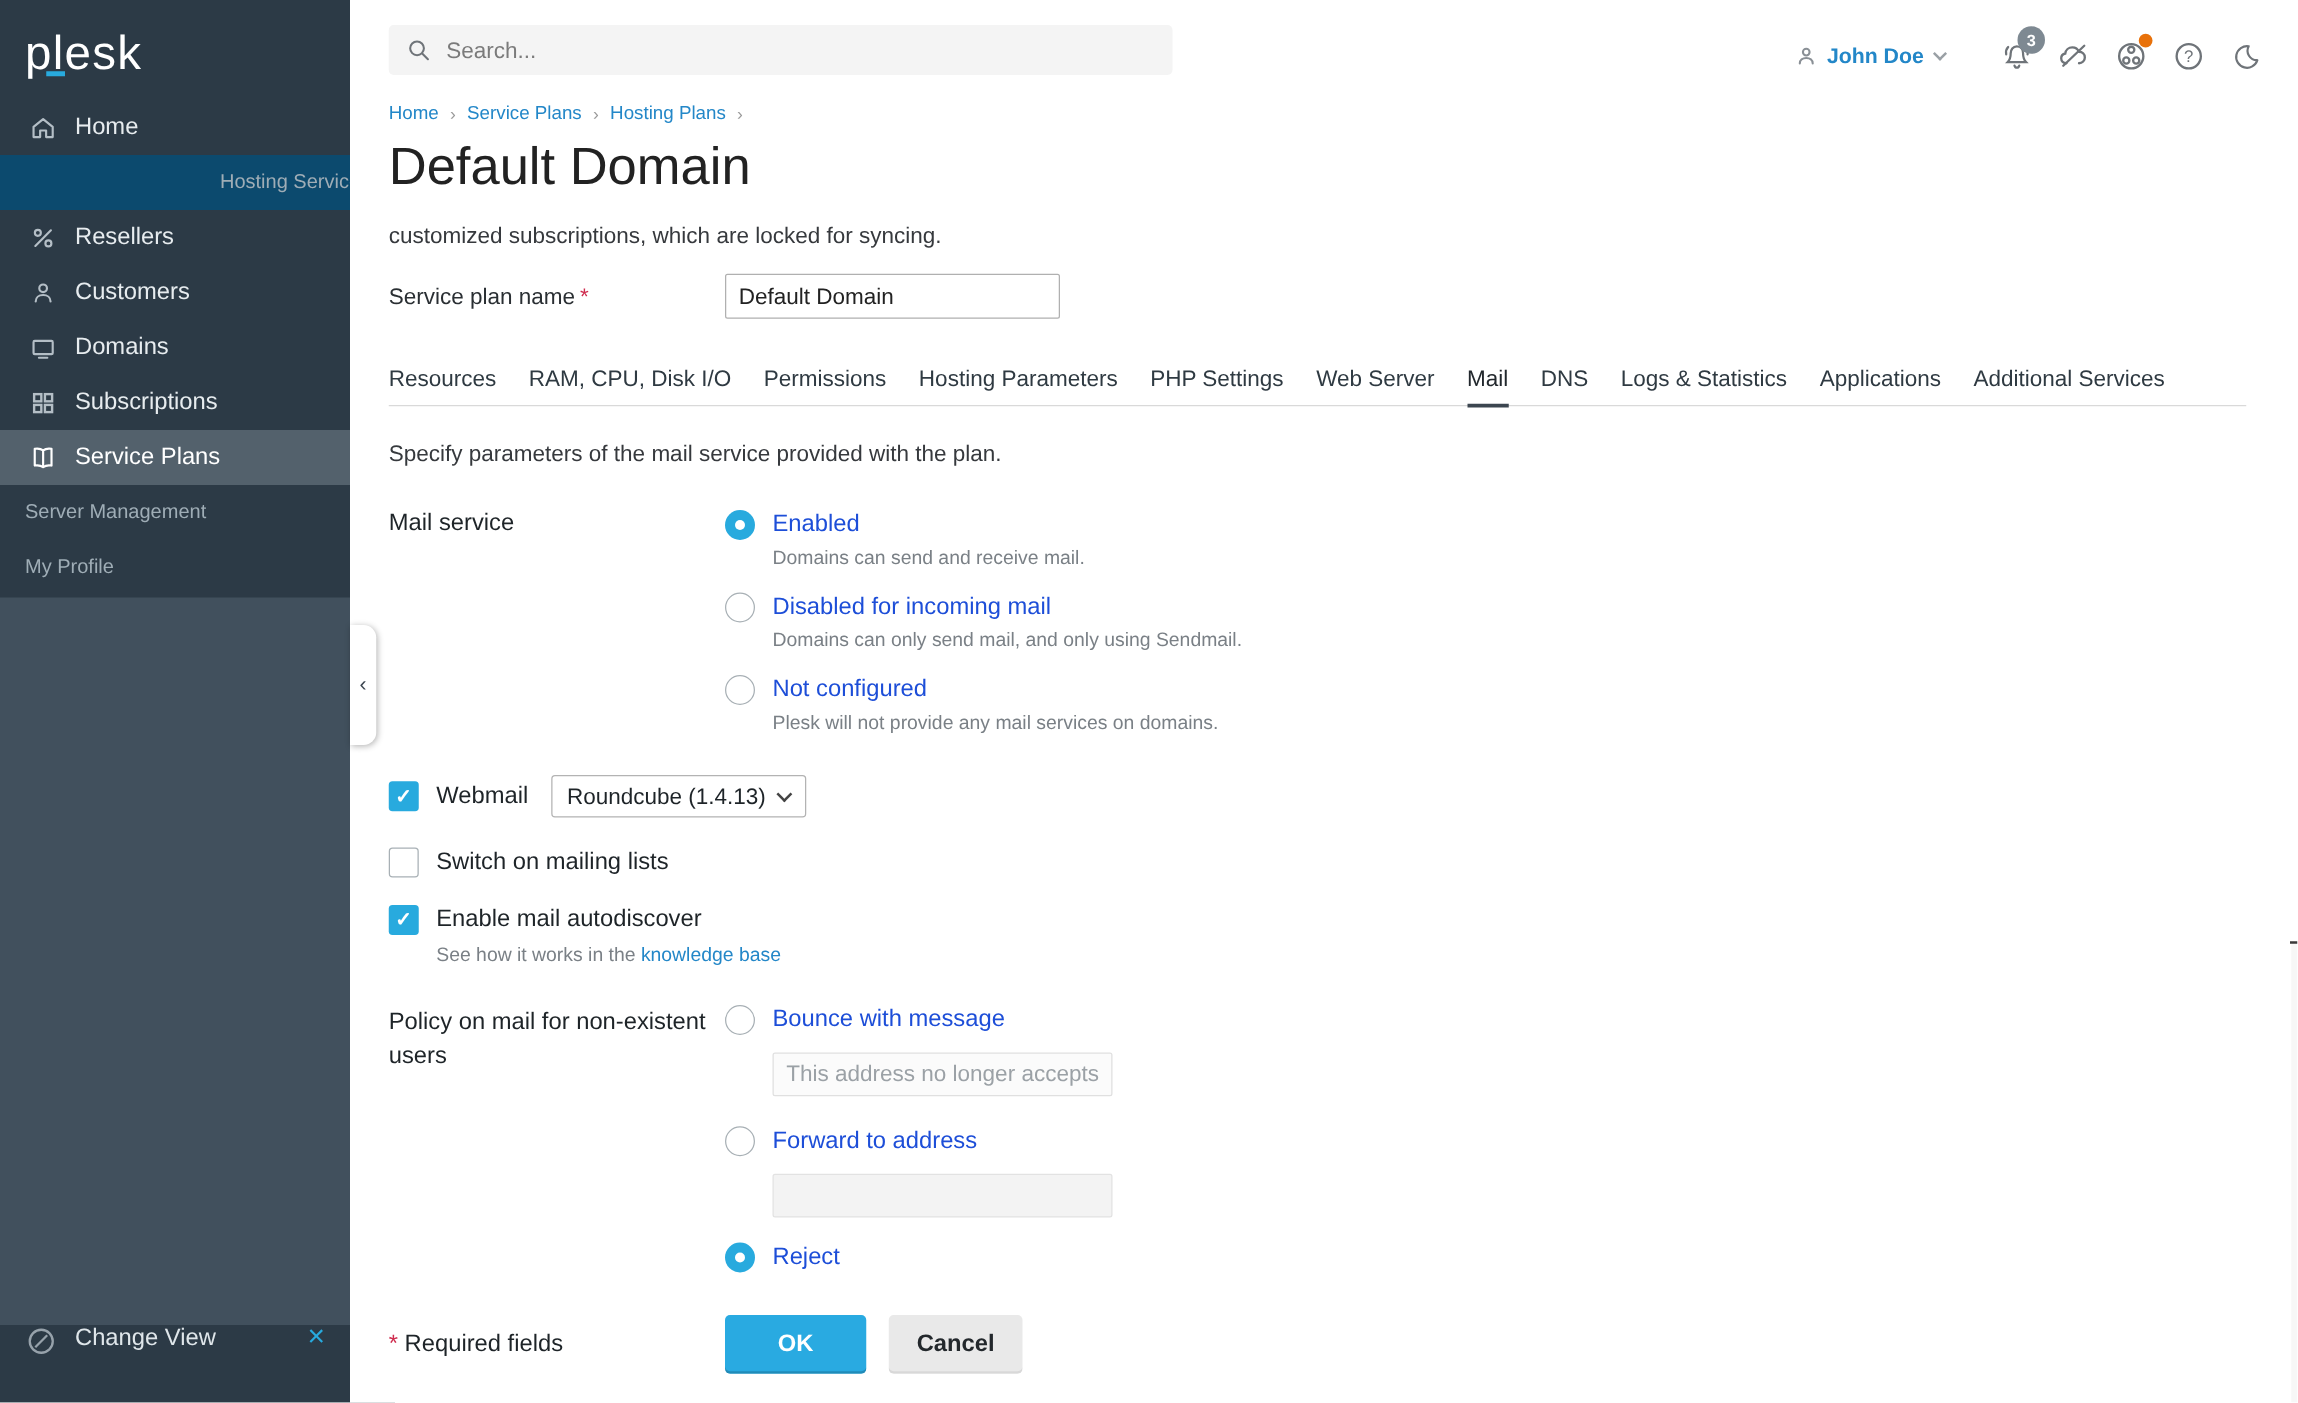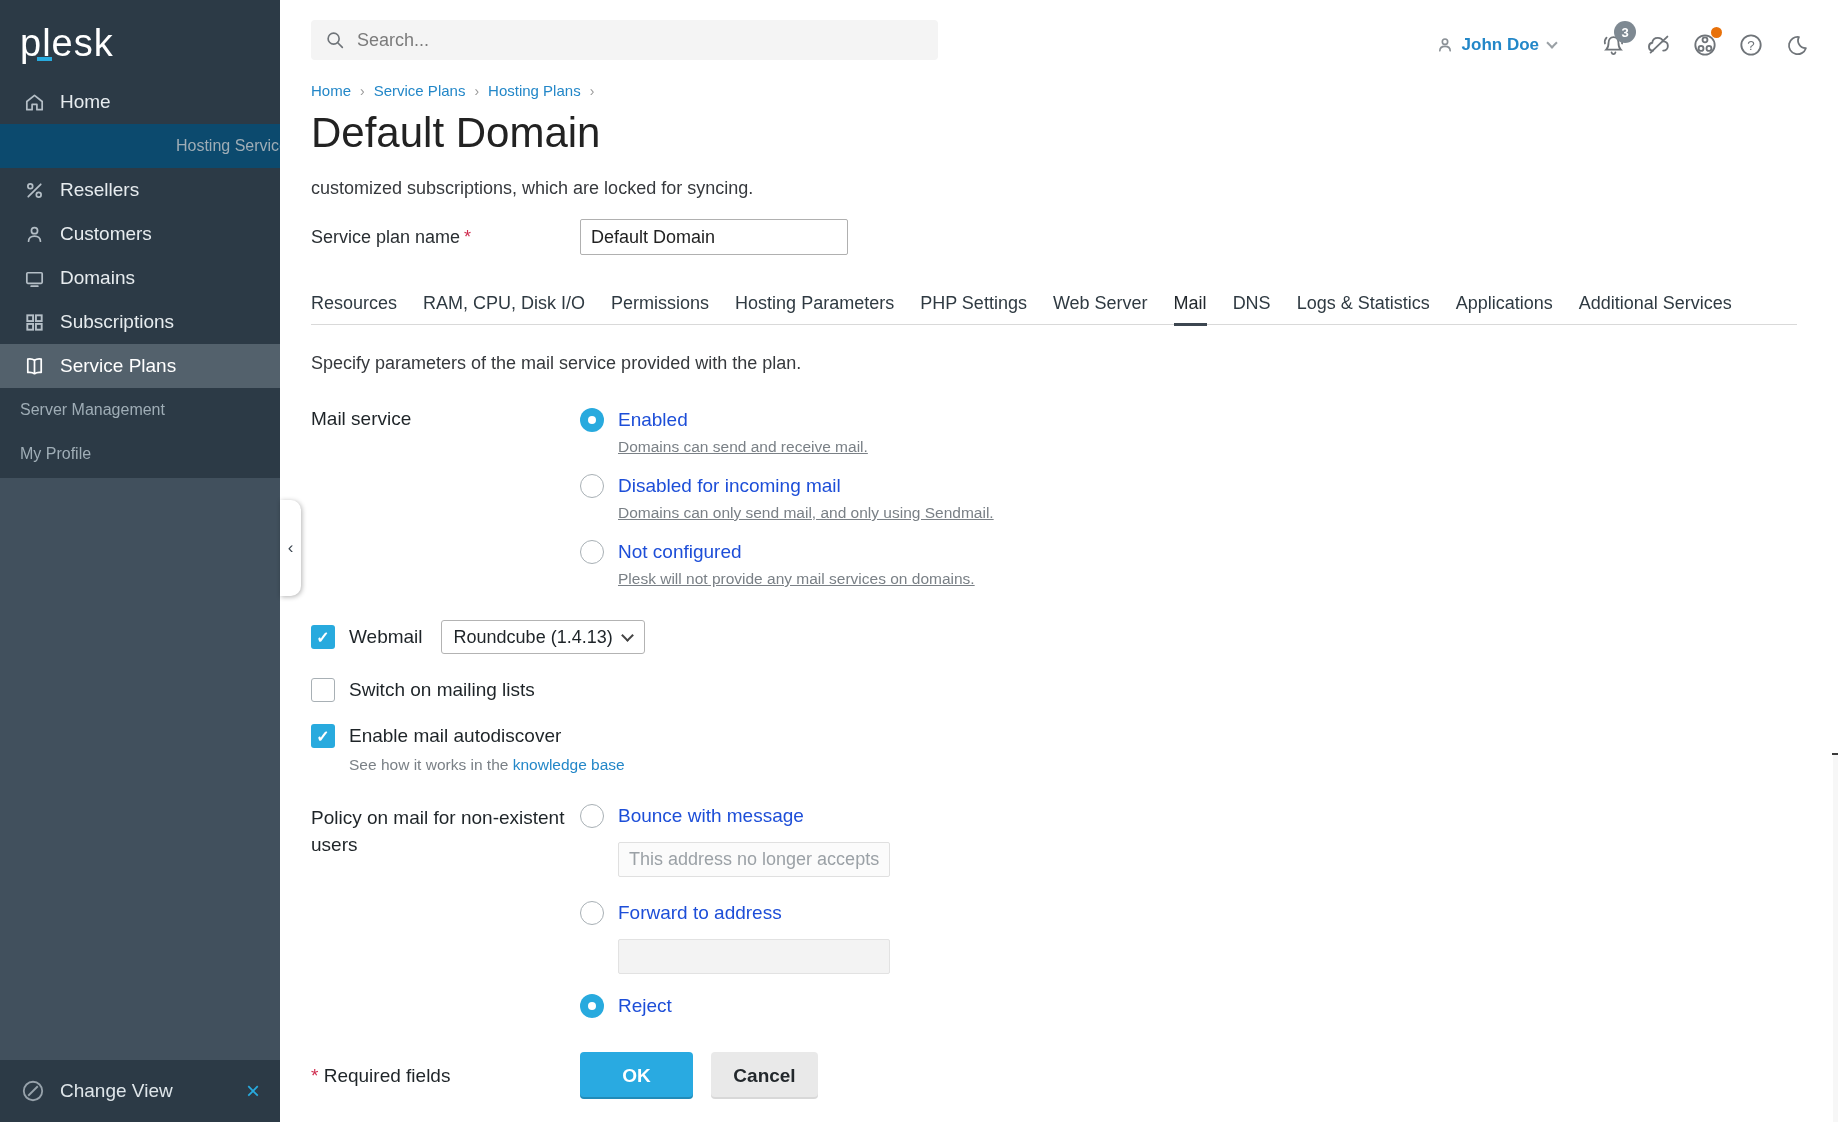--- a/index.html
+++ b/index.html
@@ -23,21 +23,21 @@
   .nav-item.active .nav-label { color:#fff; }
   .nav-item.active .nav-icon { color:#fff; }
 
   .nav-section { height:44px; display:flex; align-items:center; padding:0 20px; cursor:pointer; position:relative; }
   .nav-section .section-label { font-size:16px; color:#9fadb6; }
   .nav-section.expanded { background:#0c4a6e;justify-content:flex-end; }
   .chev { width:9px; height:9px; border-right:2px solid #28aade; border-bottom:2px solid #28aade; position:absolute; right:22px; }
   .chev.down { transform:rotate(45deg); top:16px; }
   .chev.up { transform:rotate(-135deg); top:20px; }
 
-  .sidebar-bottom { position:absolute; left:0; bottom:0; width:280px; height:62px; background:#2c3a46; display:flex; align-items:center; padding:0 20px; }
+  .sidebar-bottom { position:absolute; left:0; bottom:0; width:280px; height:62px; background:#2c3a46; display:flex; padding:0 20px; }
   .sidebar-bottom .cv-icon { width:26px; height:26px; color:#97a2ab; }
   .sidebar-bottom .cv-label { margin-left:14px; font-size:19px; color:#dfe6ea; }
   .sidebar-bottom .cv-close { margin-left:auto; color:#28aade; font-size:24px; line-height:20px; cursor:pointer; }
 
   .collapse-handle { position:absolute; left:280px; top:500px; width:21px; height:96px; background:#fff;
     border-radius:0 10px 10px 0; box-shadow:1px 1px 5px rgba(0,0,0,0.3); display:flex; align-items:center; justify-content:center;
     color:#3c4650; font-size:17px; cursor:pointer; z-index:5; }
 
   
   .topbar { position:absolute; left:280px; top:0; right:0; height:60px; background:#fff; display:flex; align-items:flex-end; }
@@ -79,21 +79,21 @@
 
   .section-intro { margin-top:28px; font-size:18px; color:#36393d; }
 
   .form-row { display:flex; margin-top:34px; }
   .radio-opt { display:flex; margin-bottom:18px; }
   .radio { width:24px; height:24px; border-radius:50%; border:1px solid #a8b0b5; background:#fff; flex:0 0 24px; position:relative; cursor:pointer; }
   .radio.selected { background:#28aade; border:none; }
   .radio.selected::after { content:""; position:absolute; left:8px; top:8px; width:8px; height:8px; border-radius:50%; background:#fff; }
   .opt-text { margin-left:14px; }
   .opt-label { font-size:19px; color:#1d4ed8; line-height:24px; }
-  .opt-desc { margin-top:6px; font-size:15.5px; color:#7a8086;text-decoration:underline; }
+  .opt-desc { margin-top:6px; font-size:15.5px; color:#7a8086; }
 
   .check-row { display:flex; align-items:center; margin-top:30px; }
   .checkbox { width:24px; height:24px; border:1px solid #a8b0b5; border-radius:3px; background:#fff; flex:0 0 24px;
     display:flex; align-items:center; justify-content:center; cursor:pointer; }
   .checkbox.checked { background:#28aade; border:none; color:#fff; font-size:16px; font-weight:bold; }
   .check-label { margin-left:14px; font-size:19px; color:#1e2428; }
 
   .select { margin-left:18px; width:204px; height:34px; border:1px solid #b3b3b3; border-radius:3px; display:flex; align-items:center;
     padding:0 12px; font-size:18px; color:#1e2428; cursor:pointer; }
   .select .sel-chev { margin-left:auto; width:9px; height:9px; border-right:2px solid #444; border-bottom:2px solid #444; transform:rotate(45deg); margin-top:-4px; }

